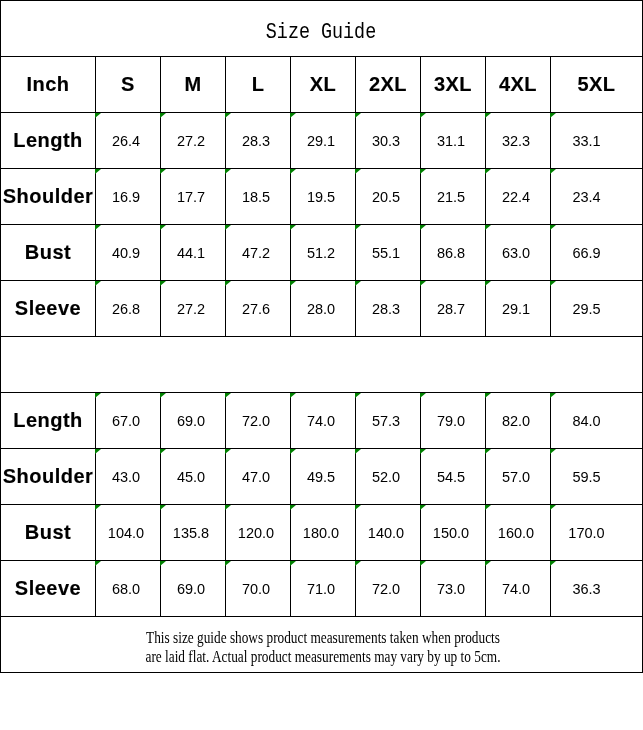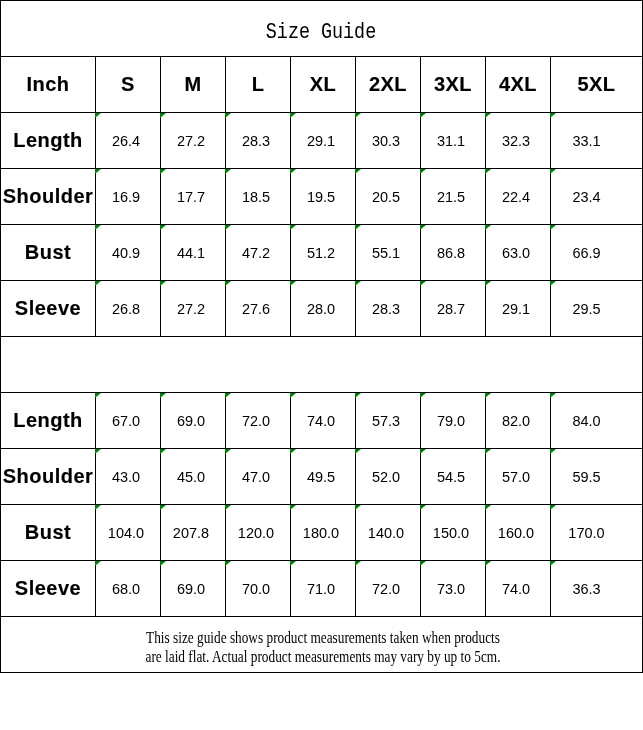--- a/index.html
+++ b/index.html
@@ -125,21 +125,21 @@
     <td class="val"><span class="flag"></span><span>47.0</span></td>
     <td class="val"><span class="flag"></span><span>49.5</span></td>
     <td class="val"><span class="flag"></span><span>52.0</span></td>
     <td class="val"><span class="flag"></span><span>54.5</span></td>
     <td class="val"><span class="flag"></span><span>57.0</span></td>
     <td class="val lastcol"><span class="flag"></span><span>59.5</span></td>
   </tr>
   <tr>
     <td class="rowlabel"><span>Bust</span></td>
     <td class="val"><span class="flag"></span><span>104.0</span></td>
-    <td class="val"><span class="flag"></span><span>207.8</span></td>
+    <td class="val"><span class="flag"></span><span>135.8</span></td>
     <td class="val"><span class="flag"></span><span>120.0</span></td>
     <td class="val"><span class="flag"></span><span>180.0</span></td>
     <td class="val"><span class="flag"></span><span>140.0</span></td>
     <td class="val"><span class="flag"></span><span>150.0</span></td>
     <td class="val"><span class="flag"></span><span>160.0</span></td>
     <td class="val lastcol"><span class="flag"></span><span>170.0</span></td>
   </tr>
   <tr>
     <td class="rowlabel"><span>Sleeve</span></td>
     <td class="val"><span class="flag"></span><span>68.0</span></td>

